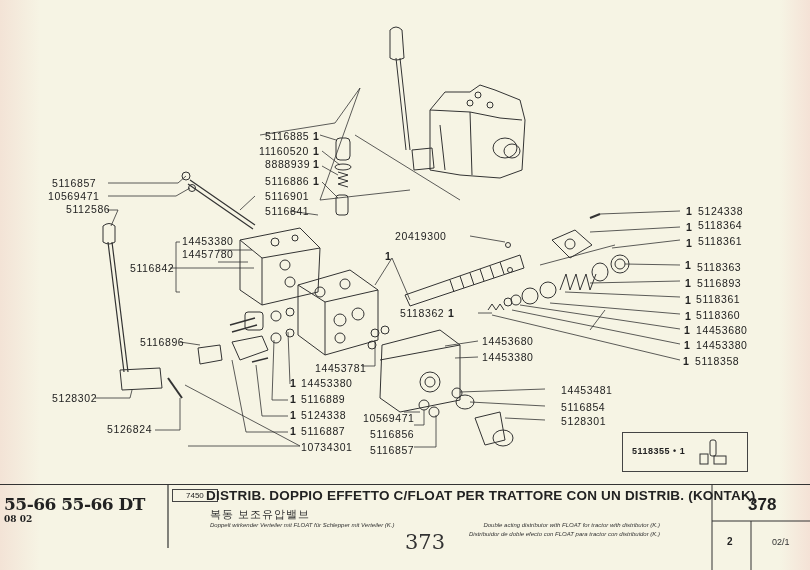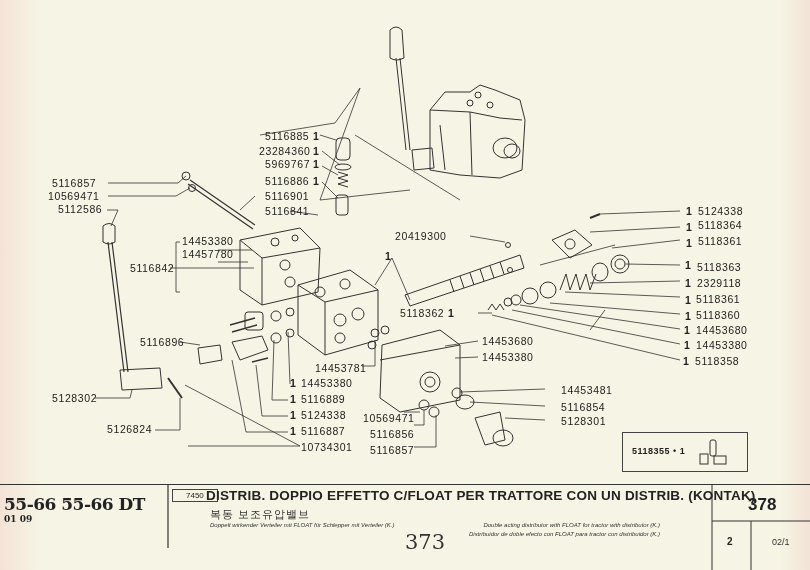--- a/index.html
+++ b/index.html
@@ -158,34 +158,34 @@
       <rect x="0" y="16" width="8" height="10"></rect>
       <rect x="14" y="18" width="12" height="8"></rect>
   </g>
 
   <path d="M168 484 L168 548" stroke-width="1.2"></path>
   <path d="M712 484 L712 570 M712 521 L810 521 M751 521 L751 570" stroke-width="1"></path>
 </svg>
 
 <div class="lbl" style="left:52px;top:177px">5116857</div>
 <div class="lbl" style="left:48px;top:190px">10569471</div>
-<div class="lbl" style="left:58px;top:203px">5112586</div>
+<div class="lbl" style="left:66px;top:203px">5112586</div>
 <div class="lbl" style="left:130px;top:262px">5116842</div>
 <div class="lbl" style="left:140px;top:336px">5116896</div>
 <div class="lbl" style="left:52px;top:392px">5128302</div>
 <div class="lbl" style="left:107px;top:423px">5126824</div>
 
 <div class="lbl" style="left:182px;top:235px">14453380</div>
 <div class="lbl" style="left:182px;top:248px">14457780</div>
 
 <div class="lbl" style="left:265px;top:130px">5116885</div>
 <div class="qty" style="left:313px;top:130px">1</div>
-<div class="lbl" style="left:259px;top:145px">23284360</div>
+<div class="lbl" style="left:259px;top:145px">11160520</div>
 <div class="qty" style="left:313px;top:145px">1</div>
-<div class="lbl" style="left:265px;top:158px">5969767</div>
+<div class="lbl" style="left:265px;top:158px">8888939</div>
 <div class="qty" style="left:313px;top:158px">1</div>
 <div class="lbl" style="left:265px;top:175px">5116886</div>
 <div class="qty" style="left:313px;top:175px">1</div>
 <div class="lbl" style="left:265px;top:190px">5116901</div>
 <div class="lbl" style="left:265px;top:205px">5116841</div>
 
 <div class="lbl" style="left:395px;top:230px">20419300</div>
 <div class="qty" style="left:385px;top:250px">1</div>
 <div class="lbl" style="left:400px;top:307px">5118362</div>
 <div class="qty" style="left:448px;top:307px">1</div>
@@ -208,42 +208,42 @@
 
 <div class="qty" style="left:686px;top:205px">1</div>
 <div class="lbl" style="left:698px;top:205px">5124338</div>
 <div class="qty" style="left:686px;top:221px">1</div>
 <div class="lbl" style="left:698px;top:219px">5118364</div>
 <div class="qty" style="left:686px;top:237px">1</div>
 <div class="lbl" style="left:698px;top:235px">5118361</div>
 <div class="qty" style="left:685px;top:259px">1</div>
 <div class="lbl" style="left:697px;top:261px">5118363</div>
 <div class="qty" style="left:685px;top:277px">1</div>
-<div class="lbl" style="left:697px;top:277px">2329118</div>
+<div class="lbl" style="left:697px;top:277px">5116893</div>
 <div class="qty" style="left:685px;top:294px">1</div>
 <div class="lbl" style="left:696px;top:293px">5118361</div>
 <div class="qty" style="left:685px;top:310px">1</div>
 <div class="lbl" style="left:696px;top:309px">5118360</div>
 <div class="qty" style="left:684px;top:324px">1</div>
 <div class="lbl" style="left:696px;top:324px">14453680</div>
 <div class="qty" style="left:684px;top:339px">1</div>
 <div class="lbl" style="left:696px;top:339px">14453380</div>
 <div class="qty" style="left:683px;top:355px">1</div>
 <div class="lbl" style="left:695px;top:355px">5118358</div>
 
 <div class="lbl" style="left:561px;top:384px">14453481</div>
 <div class="lbl" style="left:561px;top:401px">5116854</div>
 <div class="lbl" style="left:561px;top:415px">5128301</div>
 
 <div class="kitbox"></div>
 <div class="kitlbl">5118355 • 1</div>
 
 <div class="tb-top"></div>
 <div class="model">55-66  55-66 DT</div>
-<div class="model2">01 09</div>
+<div class="model2">08 02</div>
 <div class="code">7450</div>
 <div class="title-it">DISTRIB. DOPPIO EFFETTO C/FLOAT PER TRATTORE CON UN DISTRIB. (KONTAK)</div>
 <div class="title-ko">복동 보조유압밸브</div>
 <div class="title-de">Doppelt wirkender Verteiler mit FLOAT für Schlepper mit Verteiler (K.)</div>
 <div class="title-en">Double acting distributor with FLOAT for tractor with distributor (K.)</div>
 <div class="title-es">Distribuidor de doble efecto con FLOAT para tractor con distribuidor (K.)</div>
 <div class="hand">373</div>
 <div class="pageno">378</div>
 <div class="sheet">2</div>
 <div class="rev">02/1</div>

